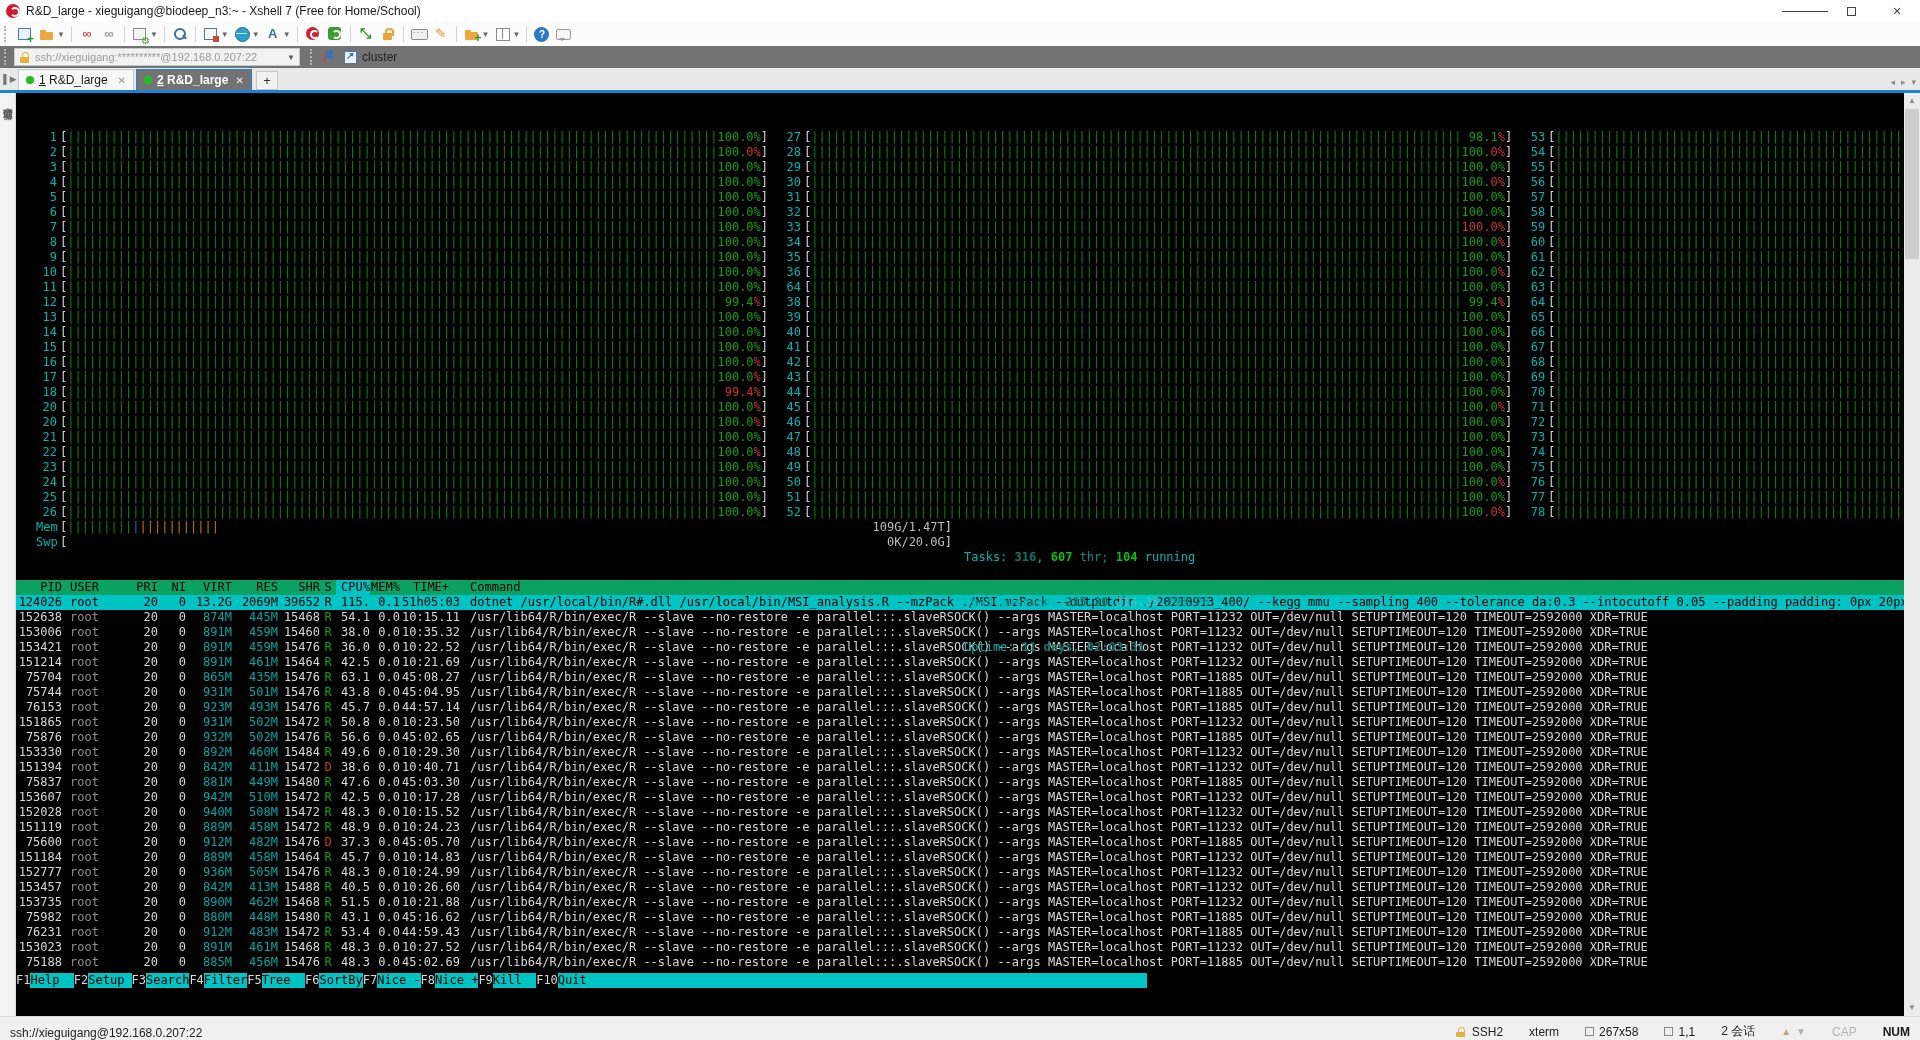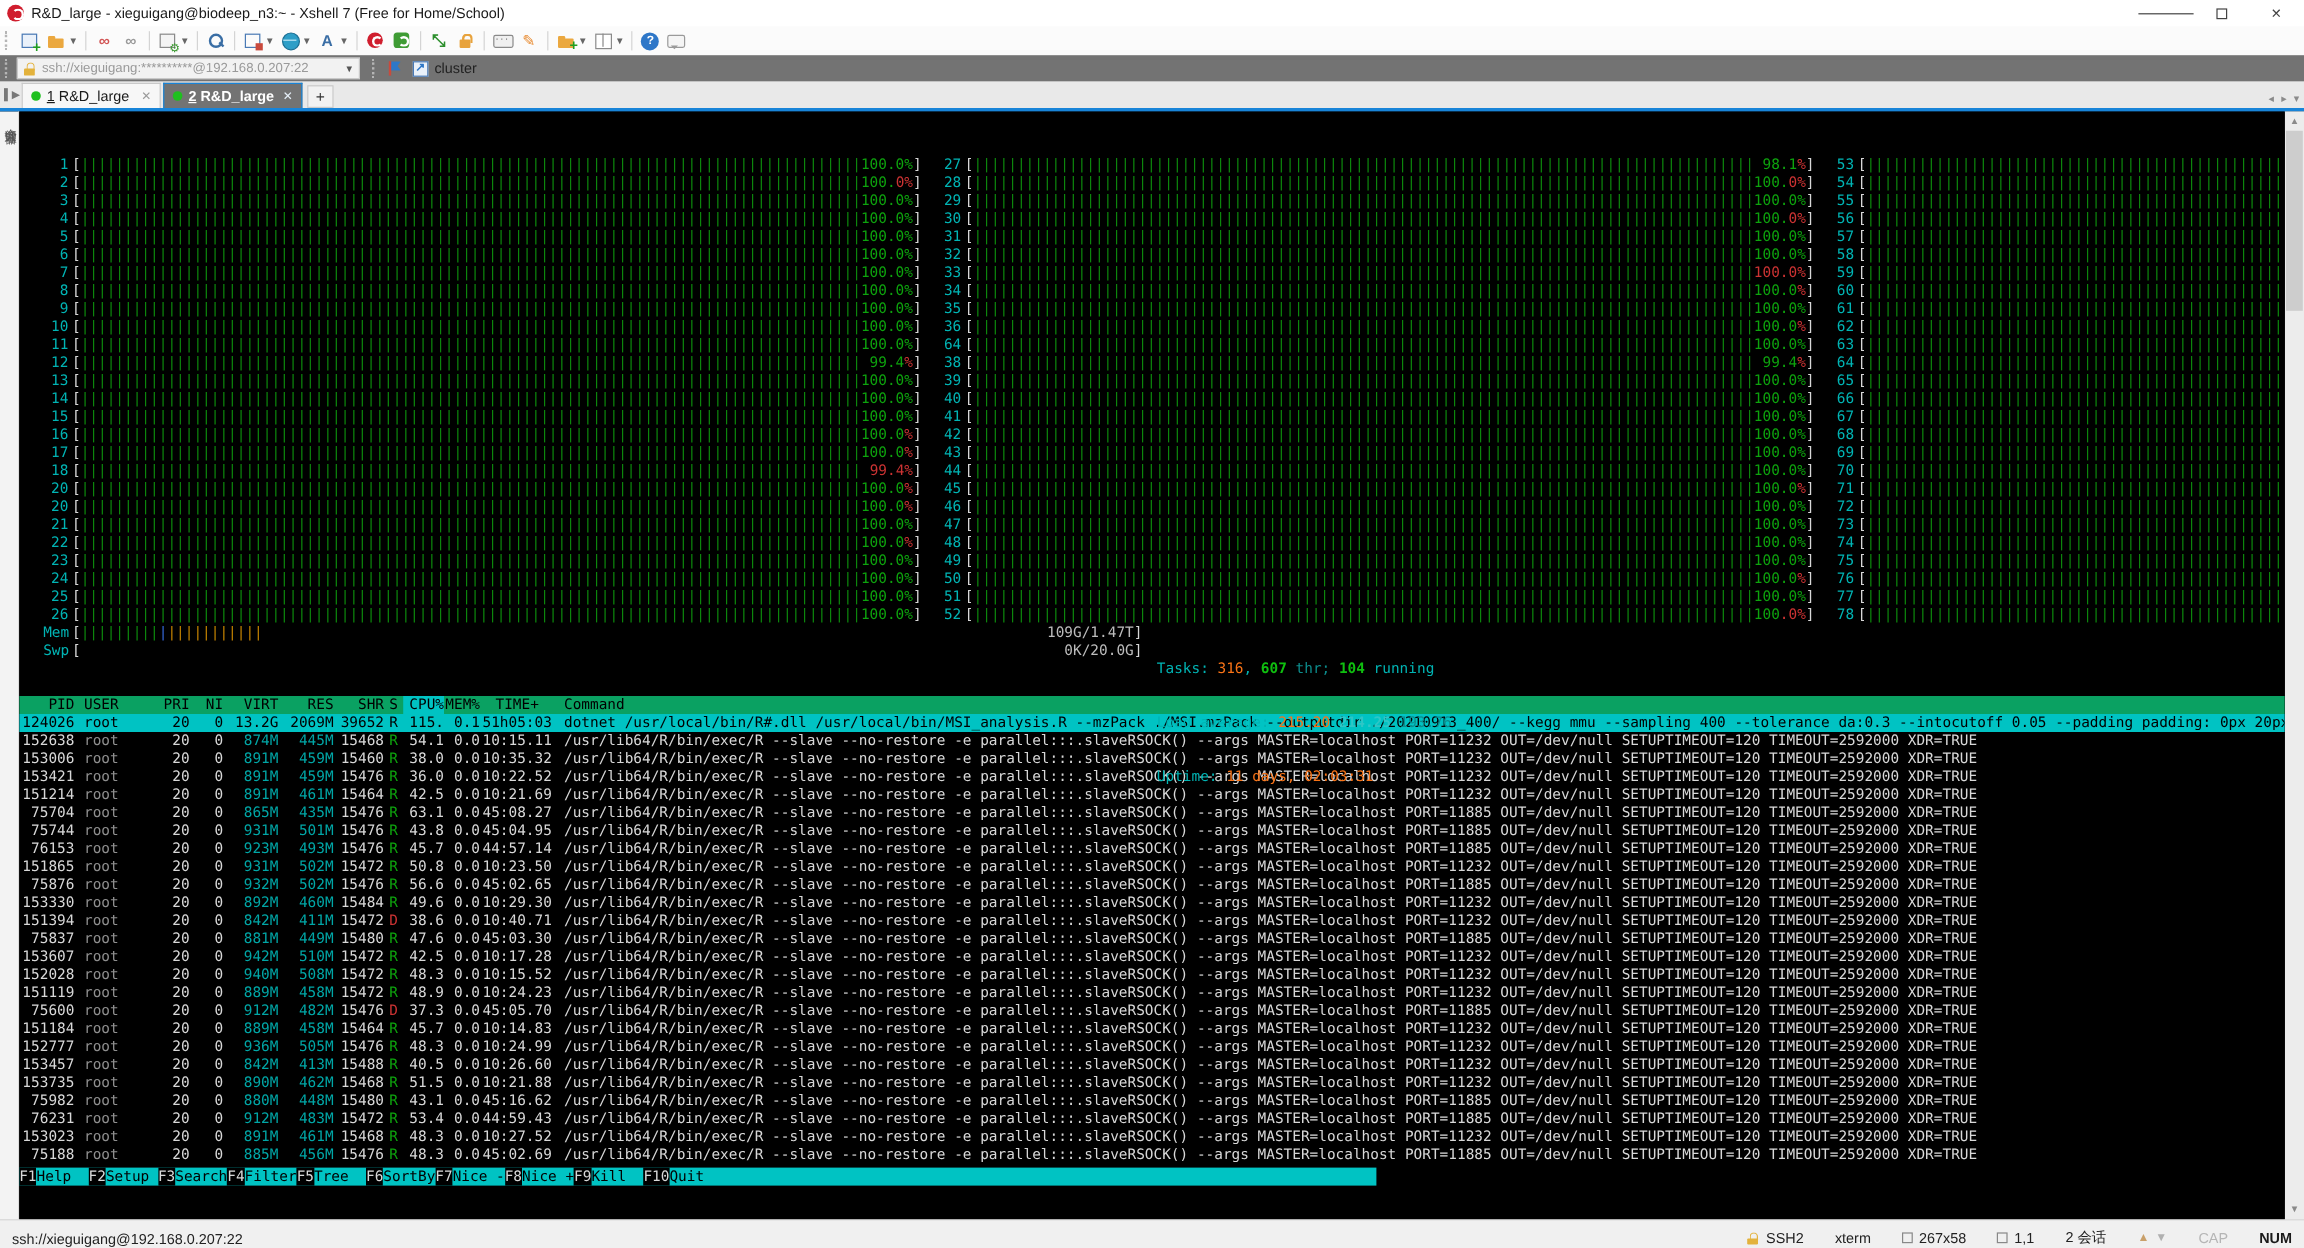--- a/index.html
+++ b/index.html
@@ -107,21 +107,21 @@
   .pct-g { color:#0da30d; } .pct-r { color:#cd3333; }
 
   .info-block { position:relative; height:45px; }
   .mem-lines { position:absolute; left:20px; top:0; width:916px; }
   .mem-row { display:flex; height:15px; white-space:pre;}
   .mem-label { width:24px; color:#00b4b4; flex:none;}
   .mem-val { color:#bcbcbc; }
   .seg-g { color:#0c860c; } .seg-b { color:#3465d4; } .seg-o { color:#c08000; }
   .task-lines { position:absolute; left:948px; top:0; white-space:pre;}
   .task-lines div { height:15px; }
-  .t-c { color:#00b4b4; } .t-wb { color:#f97316; font-weight:normal;text-align:right; }
+  .t-c { color:#00b4b4; } .t-wb { color:#0f766e; font-weight:bold;text-align:right; }
   .t-gb { color:#0fbf0f; font-weight:bold; } .t-dc { color:#0c8c8c; }
   .t-cb { color:#2ec6c6; font-weight:bold; }
 
   
   .ptable { margin-top:15px; }
   .prow { display:flex; height:15px; white-space:pre; overflow:hidden; }
   .phead { background:#0aa162; color:#000; }
   .phead .hsort { background:#00c3c3; }
   .prow.selected { background:#00c3c3; }
   .prow.selected span { color:#000 !important; }

